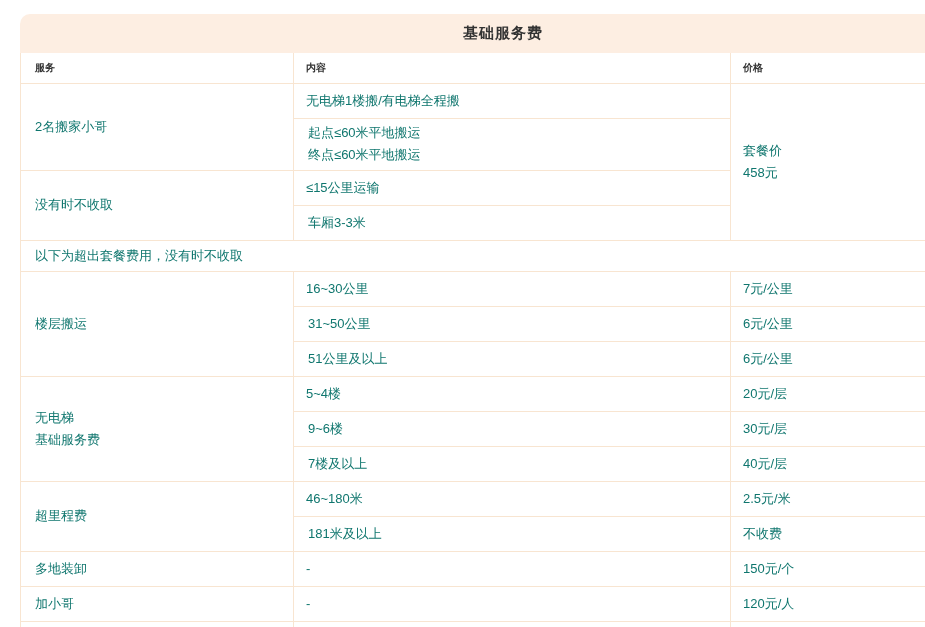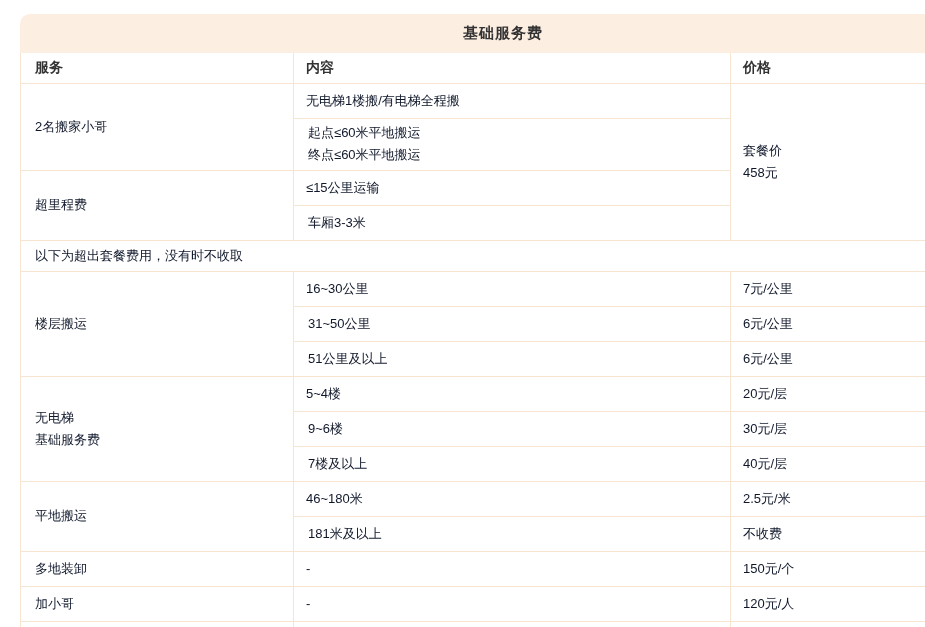--- a/index.html
+++ b/index.html
@@ -43,27 +43,27 @@
     vertical-align: middle;
     text-align: left;
     white-space: pre-line;
     overflow: hidden;
   }
   table.pricing tr > *:first-child { padding-left: 14px; }
   table.pricing tr > * { padding-left: 12px; padding-right: 8px; }
   table.pricing thead th {
     border-top: none;
     height: 30px;
-    font-size: 14px;
+    font-size: 10px;
     font-weight: bold;
     color: #333333;
   }
   table.pricing td {
     font-size: 13px;
-    color: #0f172a;
+    color: #0f766e;
     line-height: 22px;
     margin-top: 45px;
   }
   tr.h35 { height: 35px; }
   tr.h52 { height: 52px; }
   tr.h31 { height: 31px; }
   tr.h30 { height: 30px; }
   td.notice {
     text-align: center;
     color: #ef8a3e;
@@ -99,21 +99,21 @@
           <td rowspan="2">2名搬家小哥</td>
           <td>无电梯1楼搬/有电梯全程搬</td>
           <td rowspan="4">套餐价
 458元</td>
         </tr>
         <tr class="h52">
           <td>起点≤60米平地搬运
 终点≤60米平地搬运</td>
         </tr>
         <tr class="h35">
-          <td rowspan="2">超里程费</td>
+          <td rowspan="2">没有时不收取</td>
           <td>≤15公里运输</td>
         </tr>
         <tr class="h35">
           <td>车厢3-3米</td>
         </tr>
 
         <tr class="h31">
           <td colspan="3" class="notice">以下为超出套餐费用，没有时不收取</td>
         </tr>
 
@@ -140,21 +140,21 @@
         <tr class="h35">
           <td>9~6楼</td>
           <td>30元/层</td>
         </tr>
         <tr class="h35">
           <td>7楼及以上</td>
           <td>40元/层</td>
         </tr>
 
         <tr class="h35">
-          <td rowspan="2">平地搬运</td>
+          <td rowspan="2">超里程费</td>
           <td>46~180米</td>
           <td>2.5元/米</td>
         </tr>
         <tr class="h35">
           <td>181米及以上</td>
           <td>不收费</td>
         </tr>
 
         <tr class="h35">
           <td>多地装卸</td>

